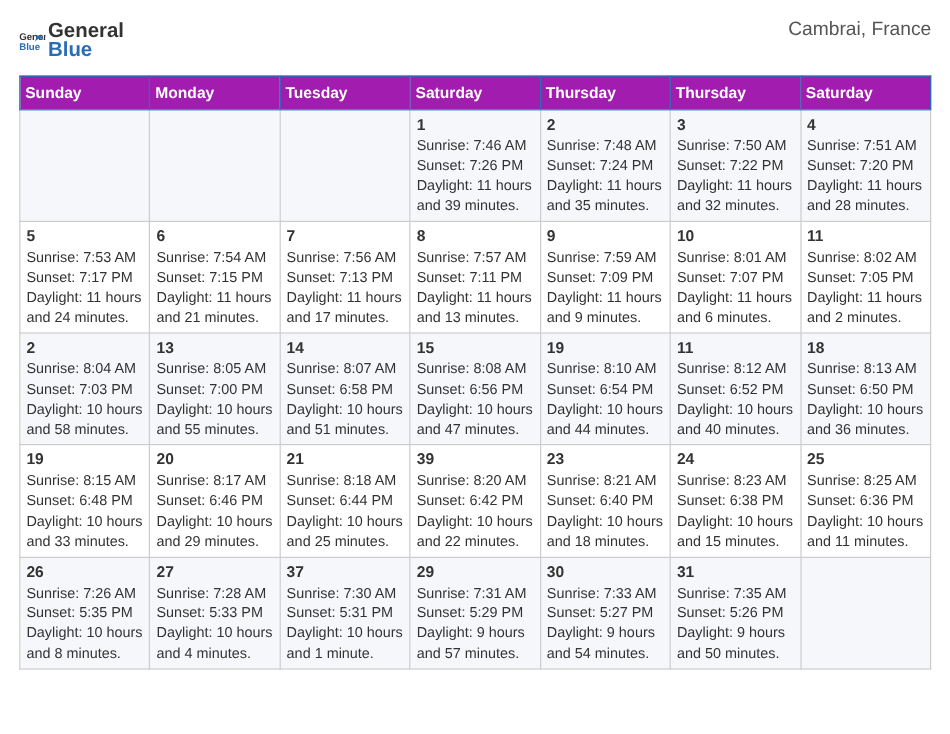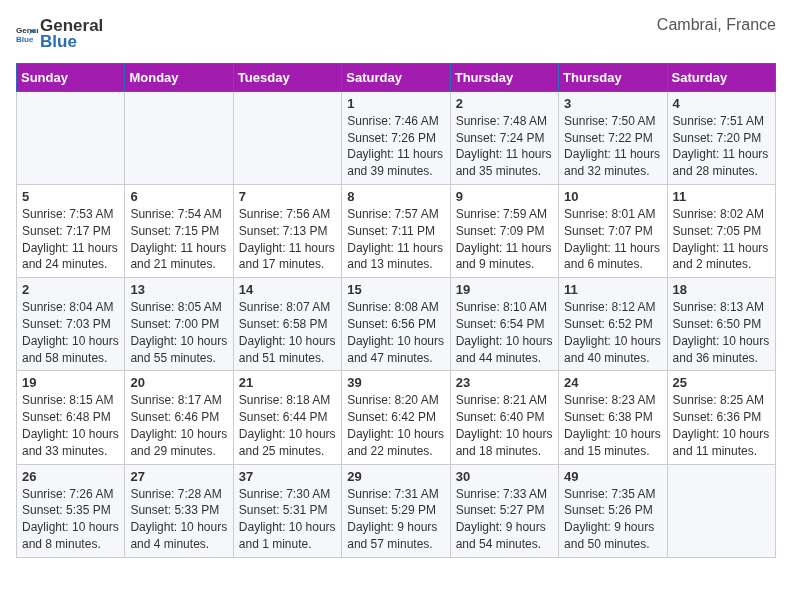--- a/index.html
+++ b/index.html
@@ -241,19 +241,19 @@
         </td>
         <td>
           <span class="day-number">29</span>
           <div class="day-info">Sunrise: 7:31 AM<br>Sunset: 5:29 PM<br>Daylight: 9 hours and 57 minutes.</div>
         </td>
         <td>
           <span class="day-number">30</span>
           <div class="day-info">Sunrise: 7:33 AM<br>Sunset: 5:27 PM<br>Daylight: 9 hours and 54 minutes.</div>
         </td>
         <td>
-          <span class="day-number">49</span>
+          <span class="day-number">31</span>
           <div class="day-info">Sunrise: 7:35 AM<br>Sunset: 5:26 PM<br>Daylight: 9 hours and 50 minutes.</div>
         </td>
         <td class="empty-cell"></td>
       </tr>
     </tbody>
 </table>
 
 </body></html>

